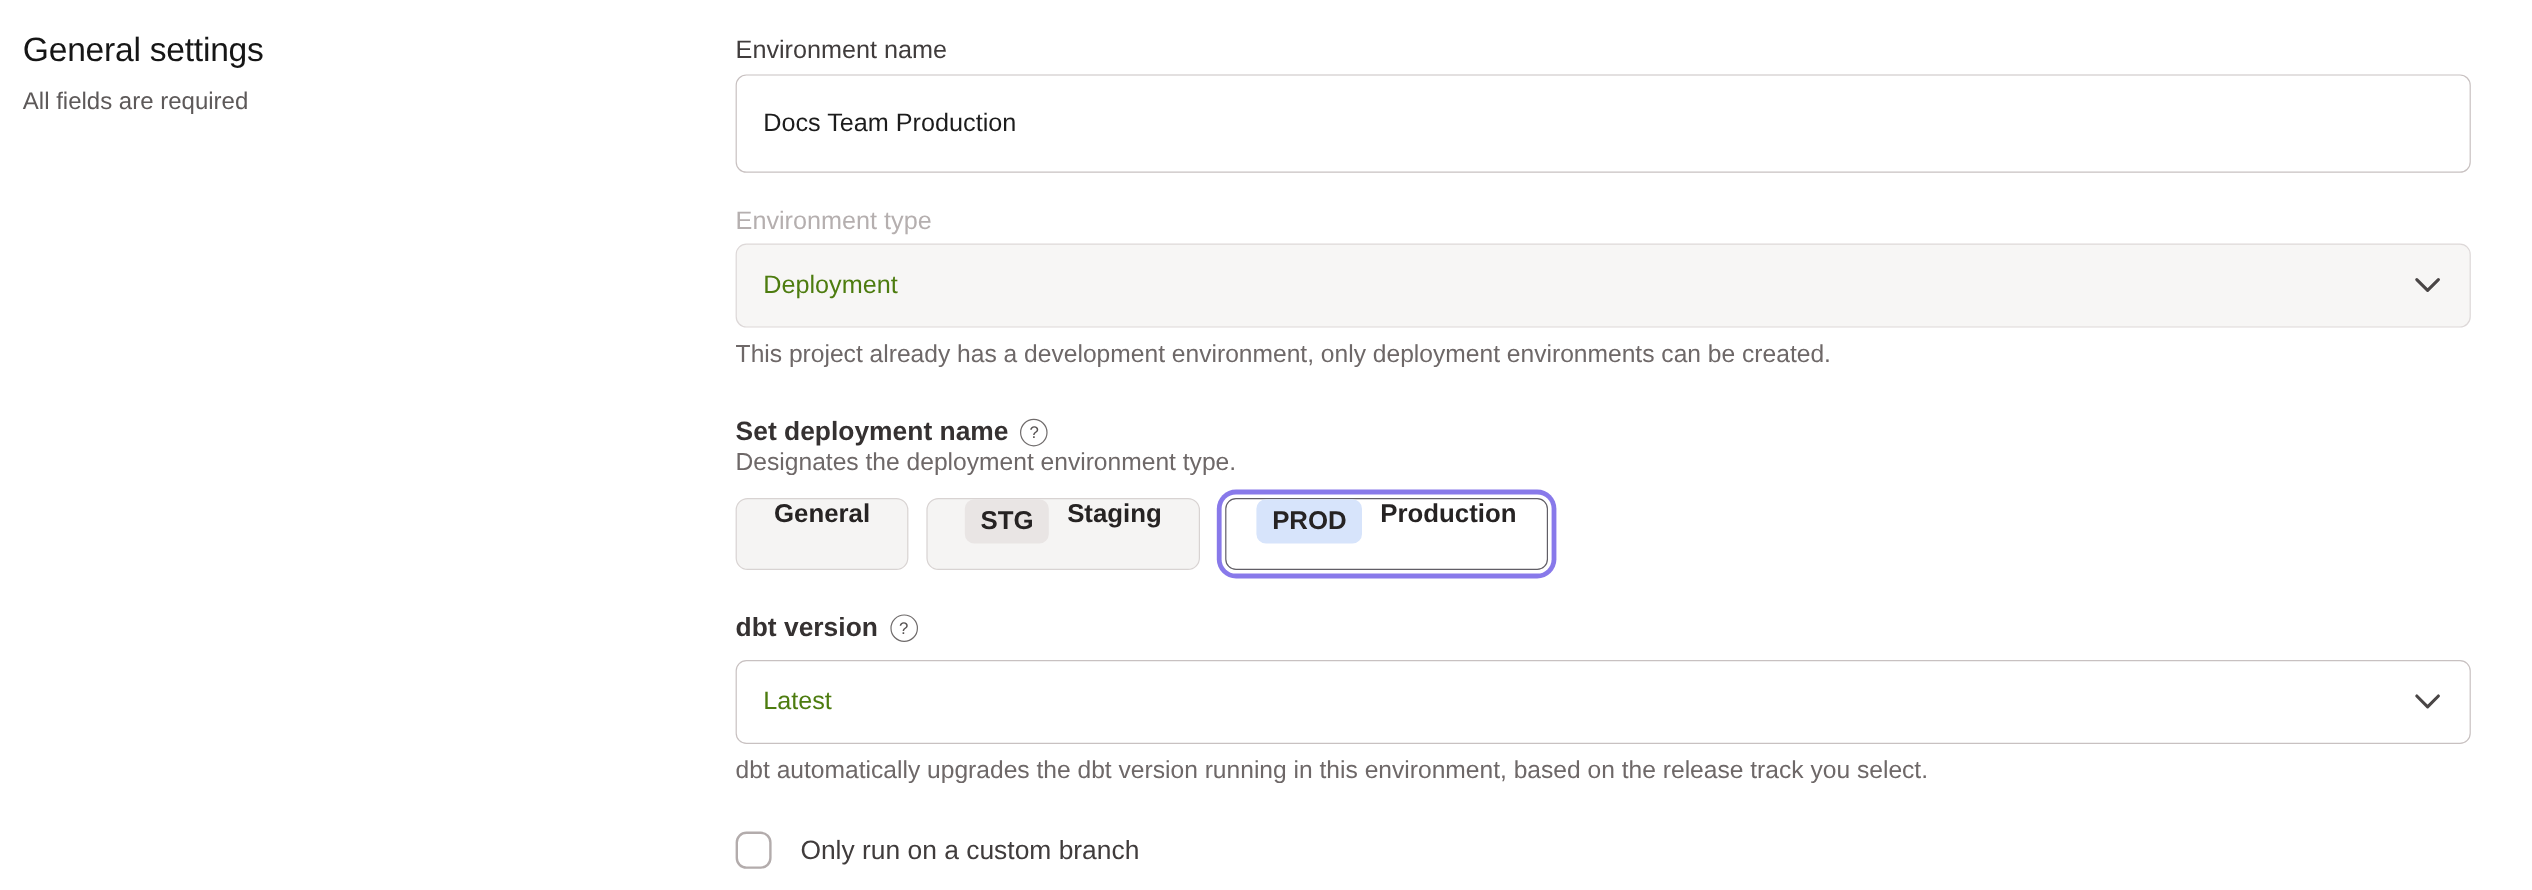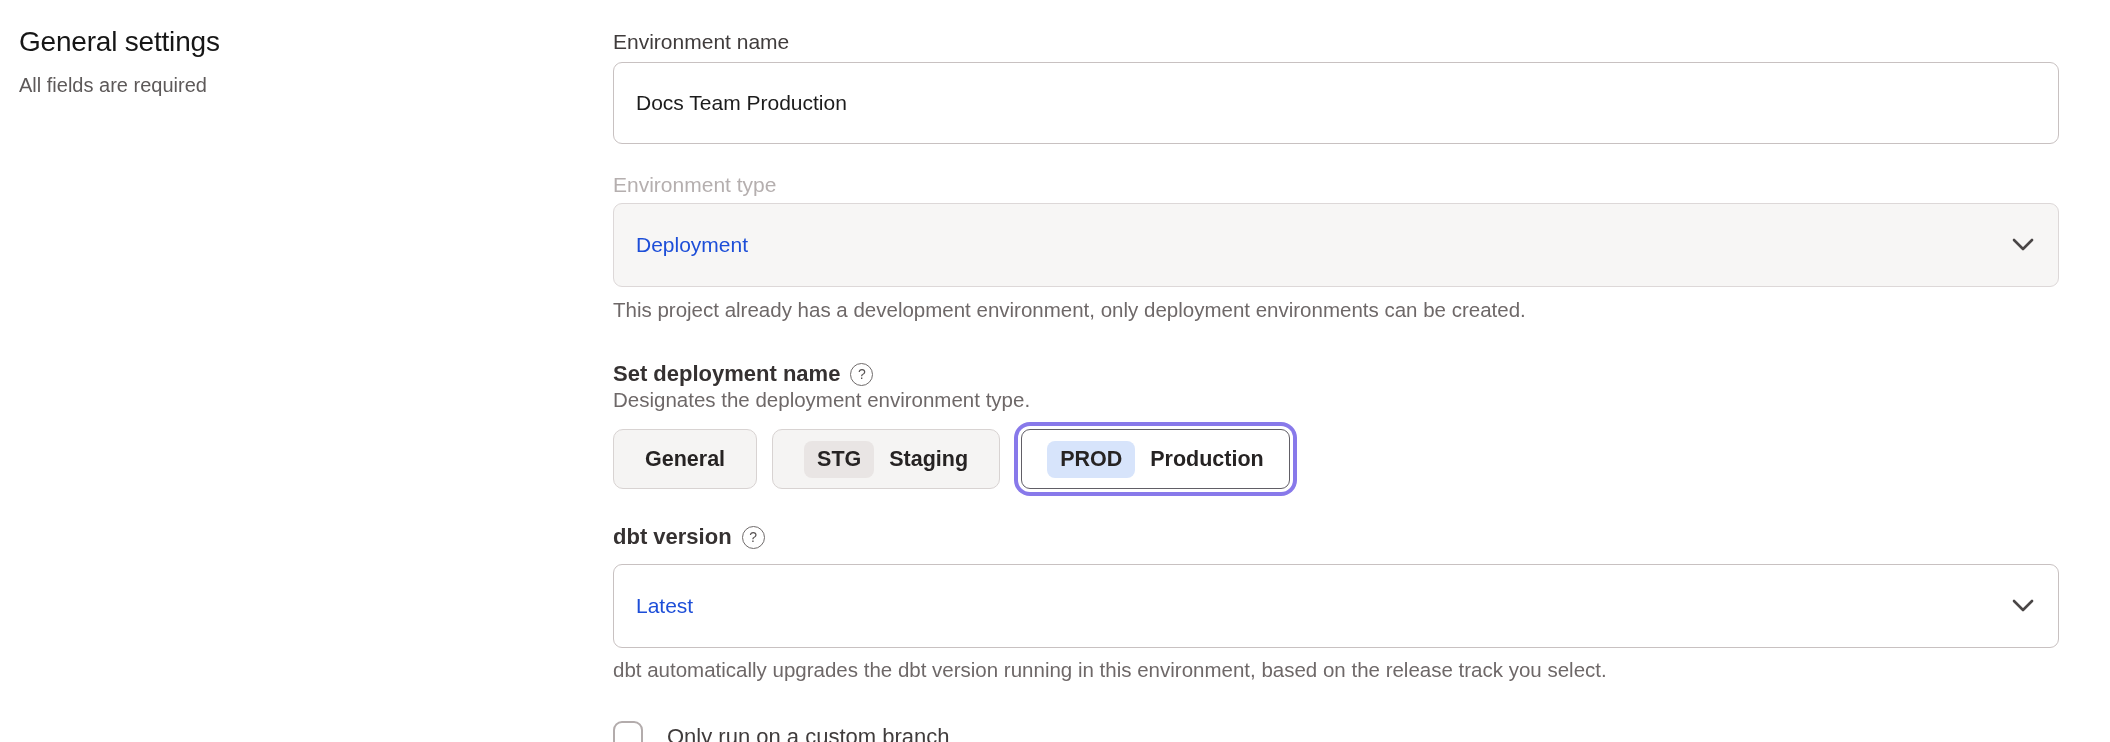--- a/index.html
+++ b/index.html
@@ -52,29 +52,29 @@
     font-size: 21px;
     color: #1c1c1c;
     padding: 0 22px;
     outline: none;
     display: block;
   }
 
   .select {
     position: relative;
     width: 100%;
-    height: 84px;
+    height: 70px;
     border: 1px solid #c8c1c1;
     border-radius: 9px;
     background: #ffffff;
     display: flex;
     align-items: center;
     padding: 0 58px 0 22px;
     font-size: 21px;
-    color: #1d4ed8;
+    color: #4d7c0f;
     cursor: pointer;
   }
   .select.disabled {
     background: #f7f6f5;
     border-color: #ddd8d8;
     cursor: default;
   }
   .select .chevron {
     position: absolute;
     right: 24px;
@@ -129,21 +129,21 @@
     display: flex;
     align-items: center;
     gap: 15px;
   }
   .seg-btn {
     height: 60px;
     border-radius: 10px;
     border: 1px solid #d8d3d2;
     background: #f5f4f3;
     display: inline-flex;
-    align-items: center;
+    align-items: flex-start;
     gap: 15px;
     padding: 0 31px;
     font-family: inherit;
     font-size: 21.5px;
     font-weight: 600;
     color: #262323;
     cursor: pointer;
   }
   .seg-btn .seg-badge {
     border-radius: 8px;

